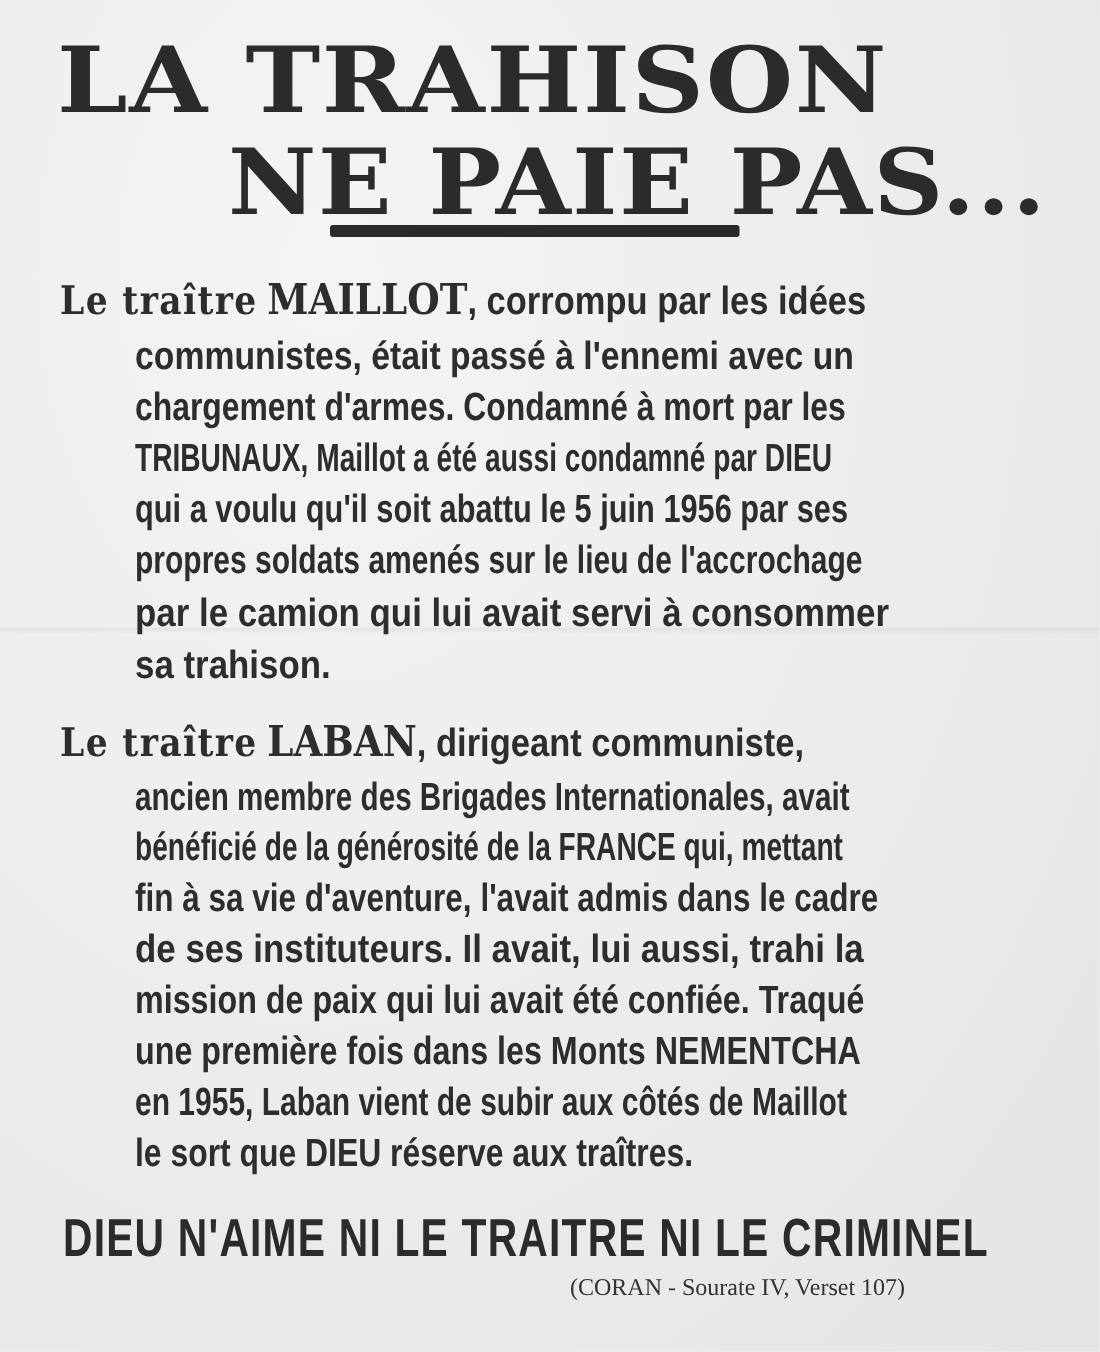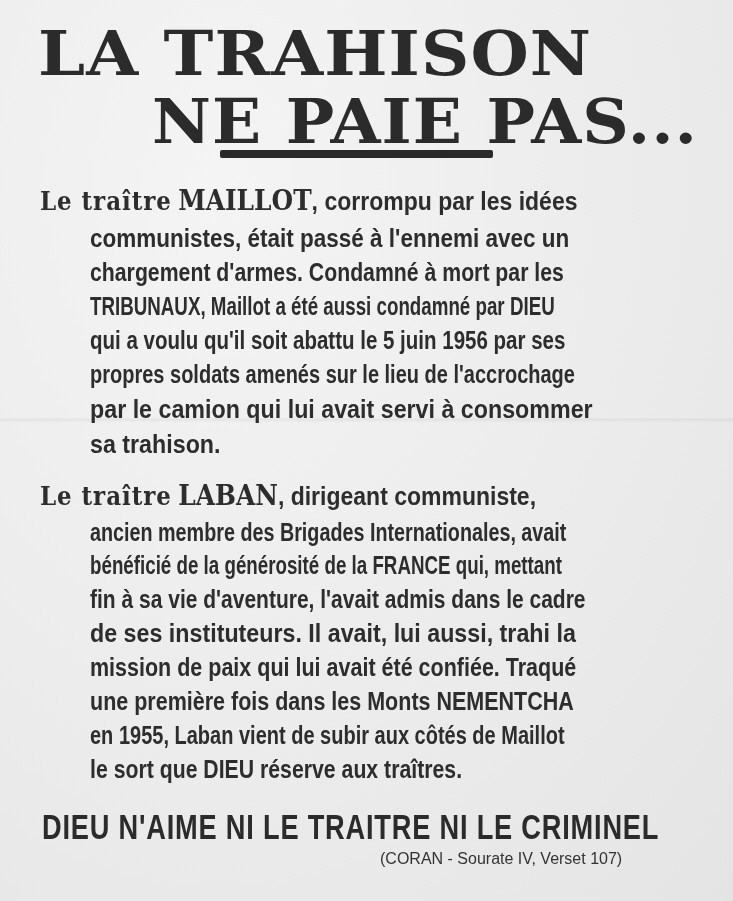--- a/index.html
+++ b/index.html
@@ -54,21 +54,21 @@
   .slogan {
     position:absolute; left:42px; top:806px;
     font-family:"Liberation Sans", sans-serif;
     font-weight:bold; font-size:34px; color:#2b2b2b;
     white-space:nowrap; transform-origin:left top;
     transform:scale(0.80,1.05);
     letter-spacing:1px;
   }
   .citation {
     position:absolute; left:380px; top:850px;
-    font-family:Liberation Sans, sans-serif;
+    font-family:Liberation Serif, serif;
     font-size:16px; color:#333;
     white-space:nowrap;
   }
 </style>
 </head>
 <body>
 
 <div class="paper"></div>
 
 <div class="title title1">LA TRAHISON</div>

